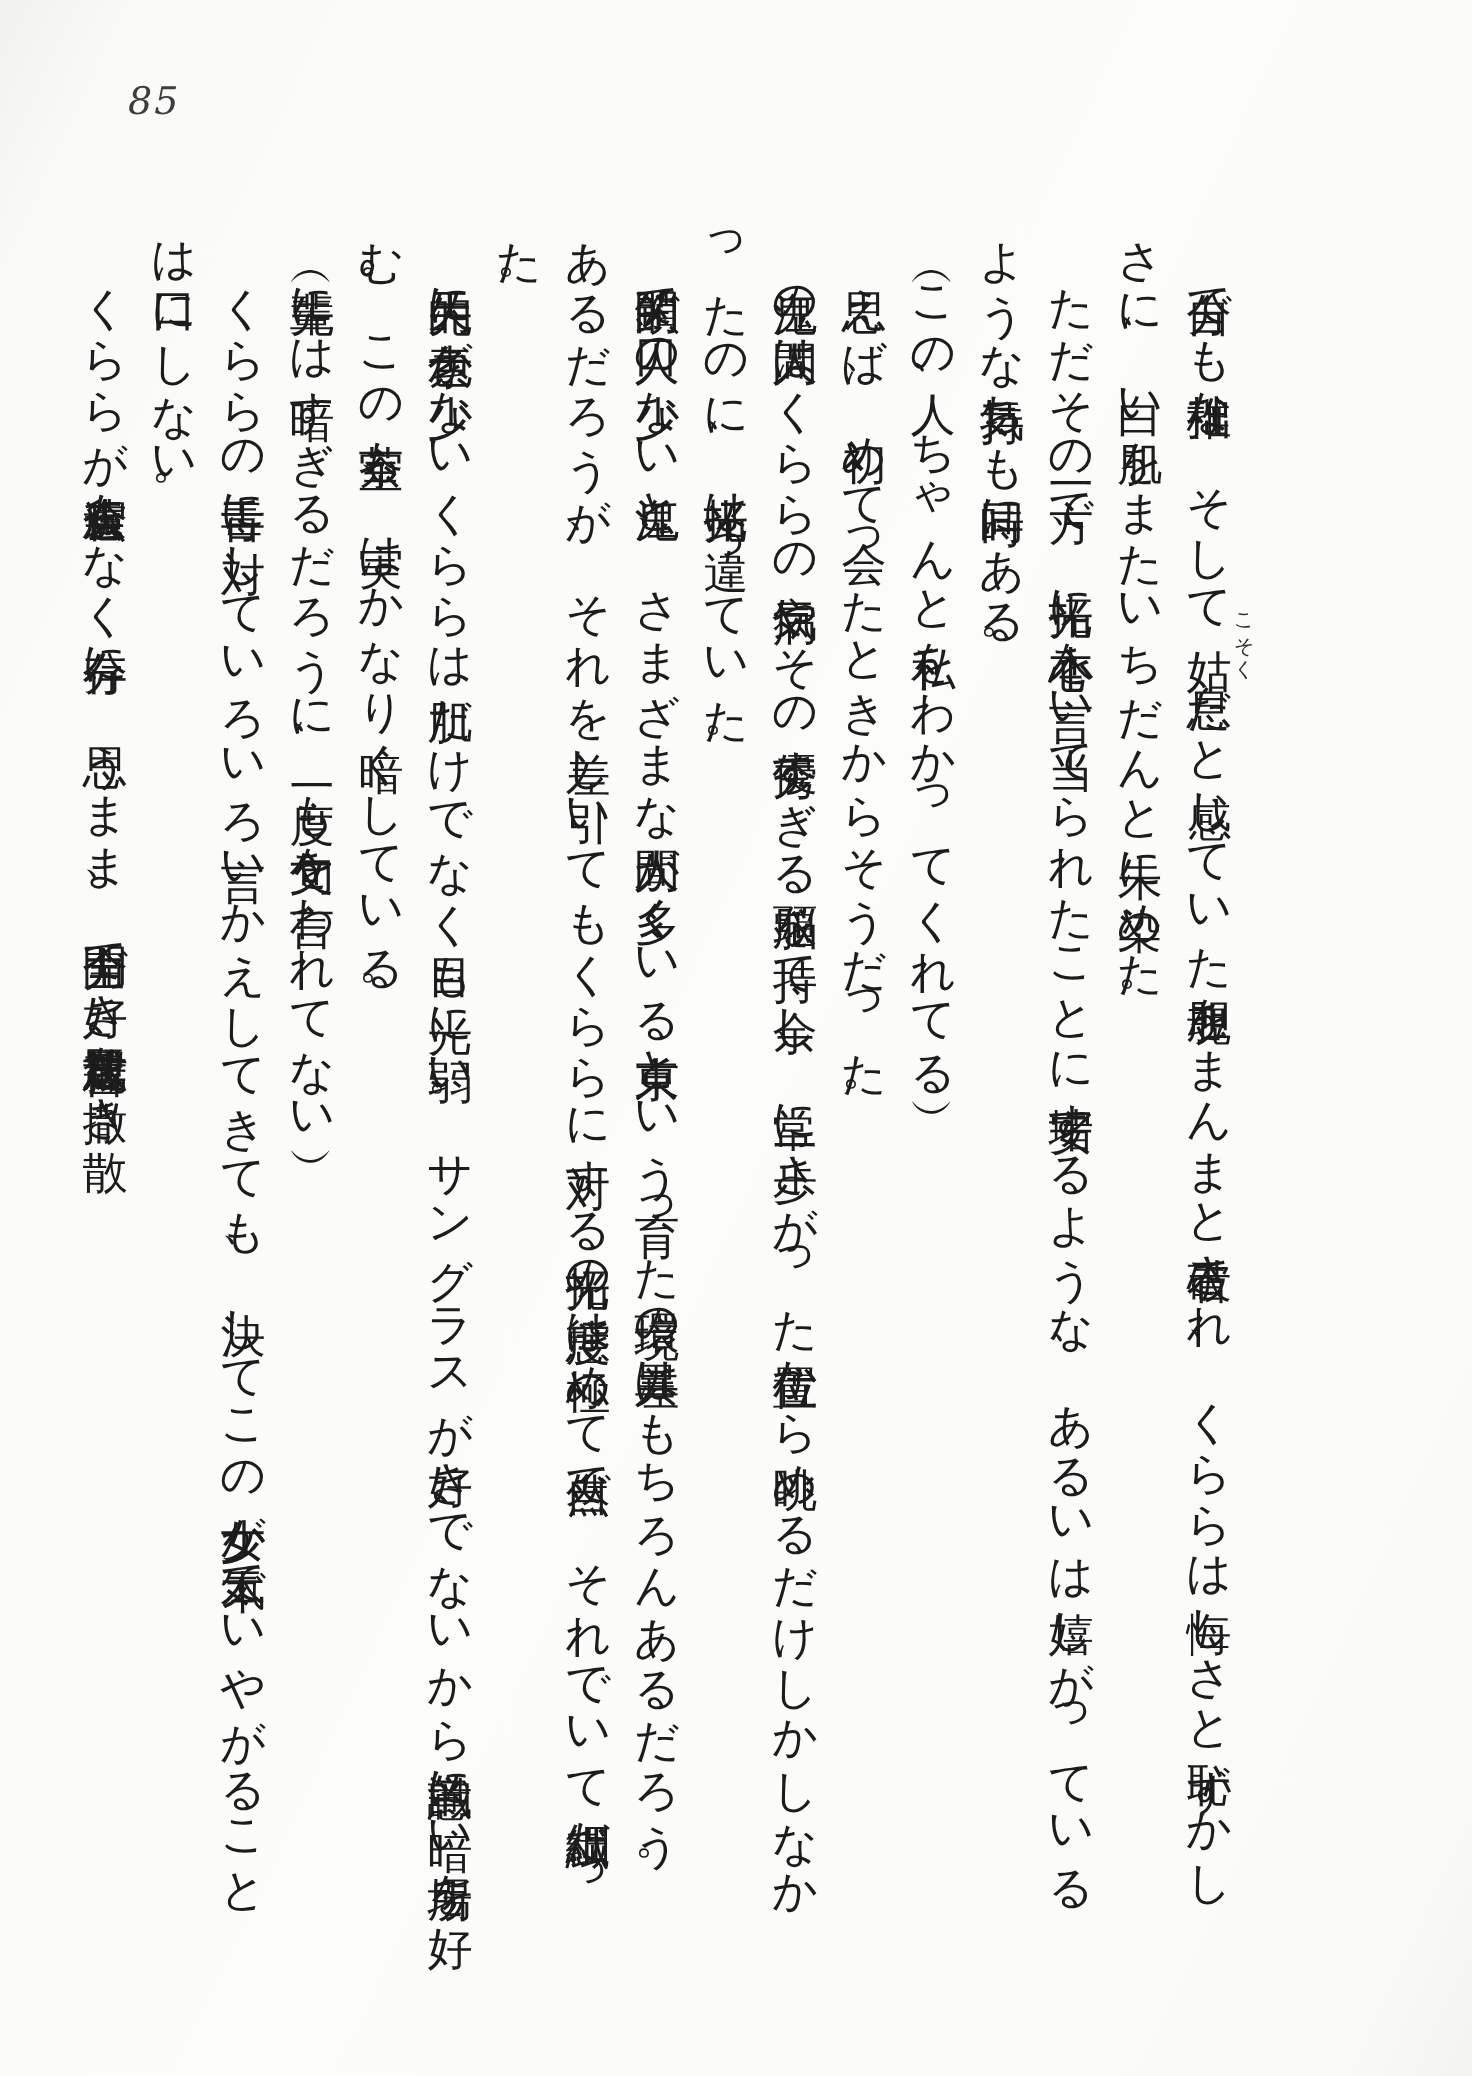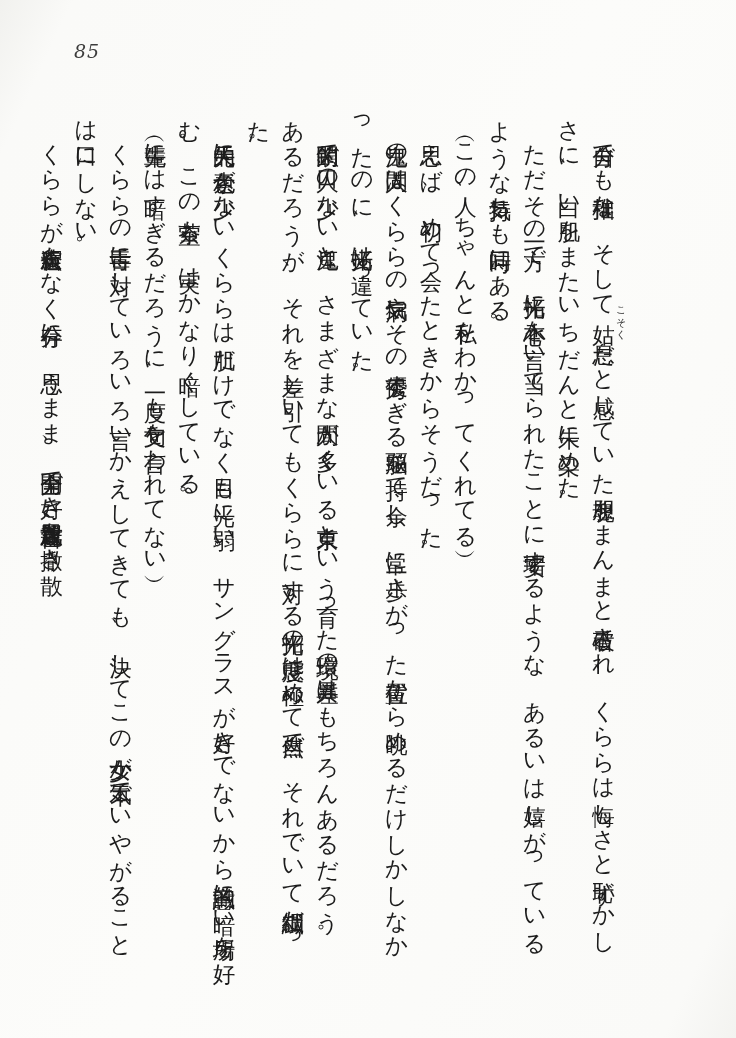--- a/index.html
+++ b/index.html
@@ -13,21 +13,21 @@
   .page {
     position: relative;
     width: 736px;
     height: 1038px;
     background: linear-gradient(115deg, #f1f1ee 0%, #fafaf8 6%, #fcfcfa 50%, #fafaf8 94%, #f3f3f0 100%);
     font-family: "DejaVu Serif", "Liberation Serif", serif;
   }
   .page-number {
     position: absolute;
     top: 40px;
-    left: 74px;
+    left: 64px;
     font-size: 19px;
     font-style: italic;
     color: #3c3c3c;
     letter-spacing: 1px;
   }
   .body-text {
     position: absolute;
     top: 105px;
     right: 110px;
     height: 856px;

